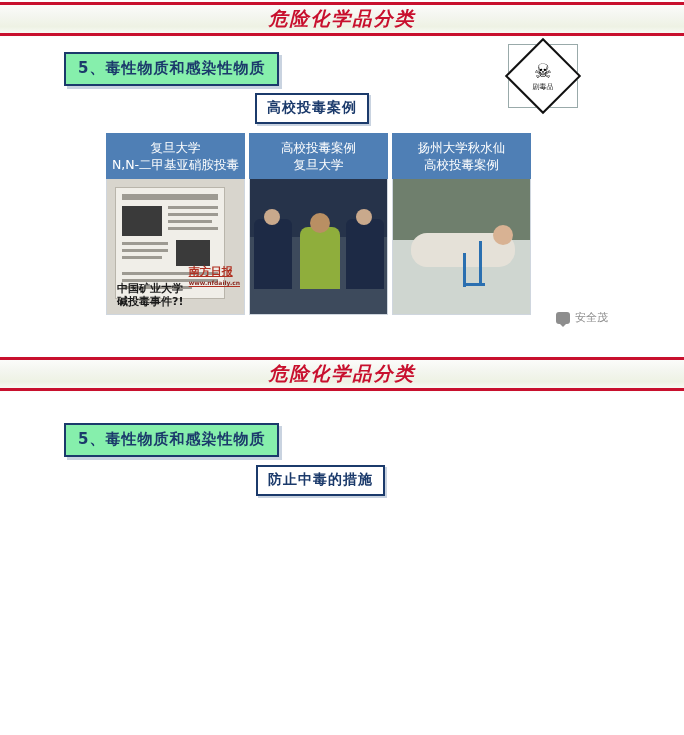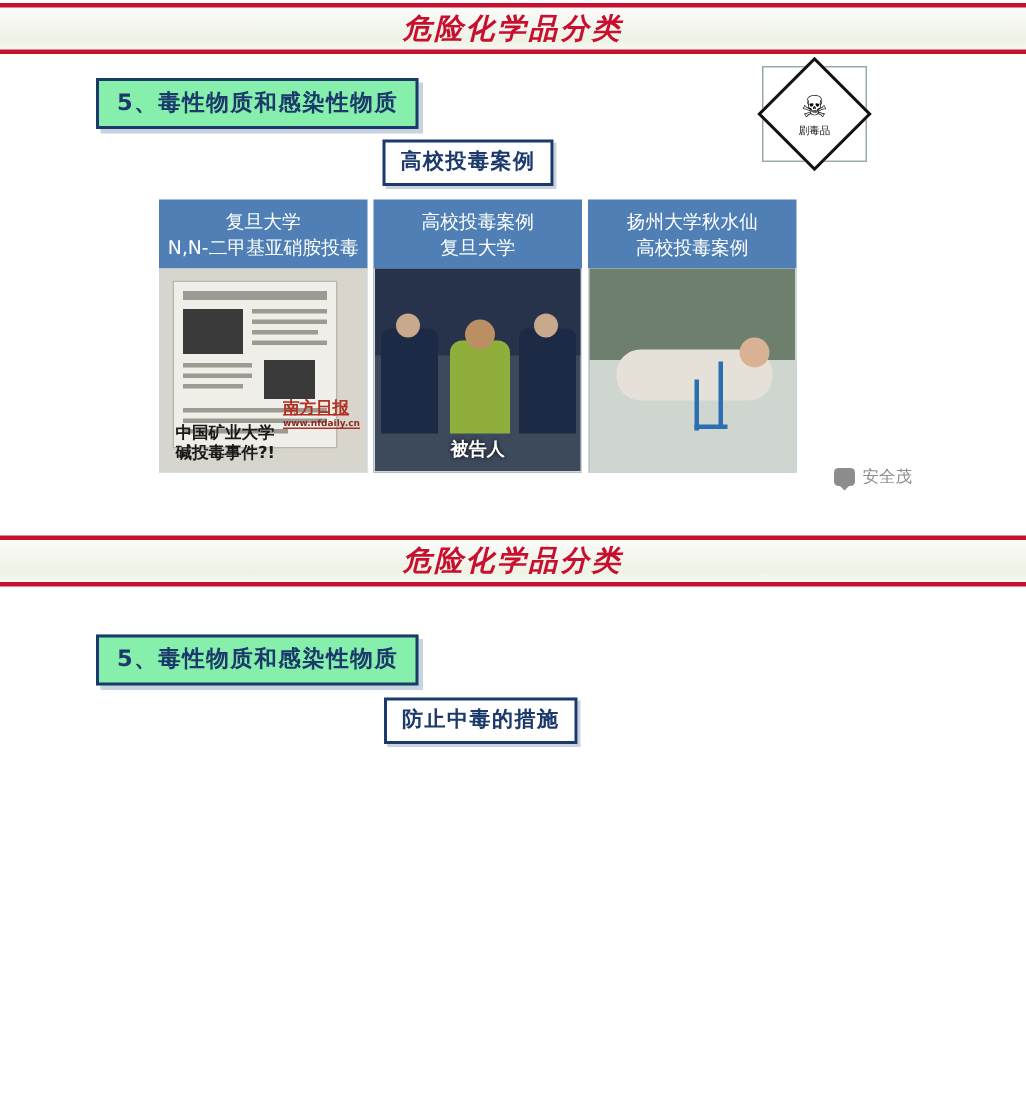--- a/index.html
+++ b/index.html
@@ -194,21 +194,20 @@
         </div>
       </div>
       <div class="card-img photo2">
         <div class="wall"></div>
         <div class="officer" style="left:4px;top:40px;"></div>
         <div class="head" style="left:14px;top:30px;"></div>
         <div class="officer" style="left:96px;top:40px;"></div>
         <div class="head" style="left:106px;top:30px;"></div>
         <div class="accused"></div>
         <div class="head" style="left:60px;top:34px;background:#b98f63;width:20px;height:20px;"></div>
-        <div class="cap">被告人</div>
       </div>
     </div>
 
     <div class="card">
       <div class="card-title">
         <div>
           <span>扬州大学秋水仙</span>
           <span>高校投毒案例</span>
         </div>
       </div>

